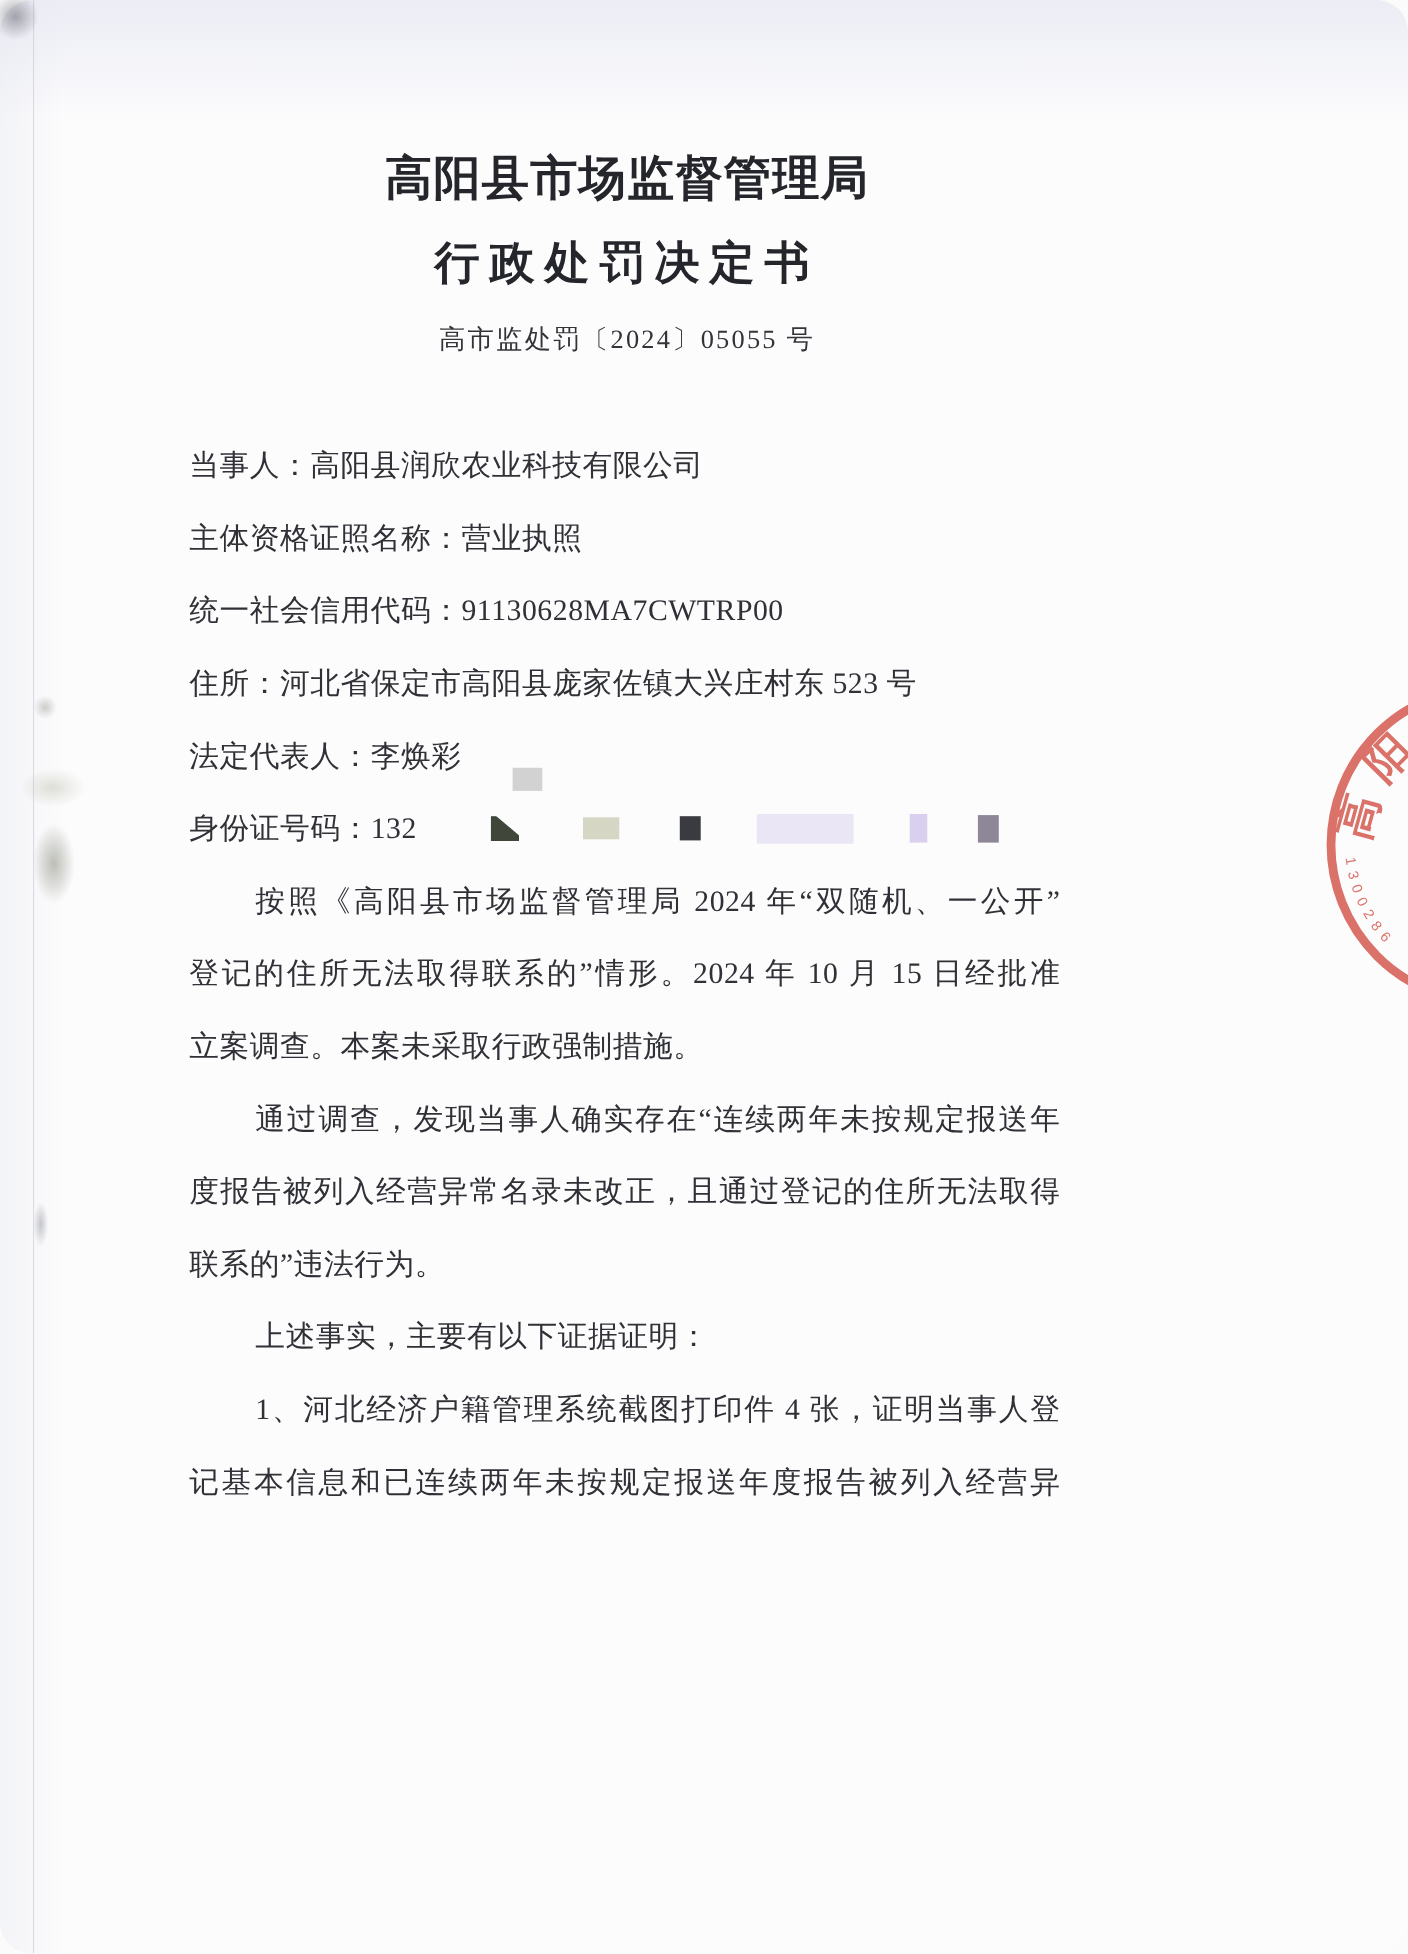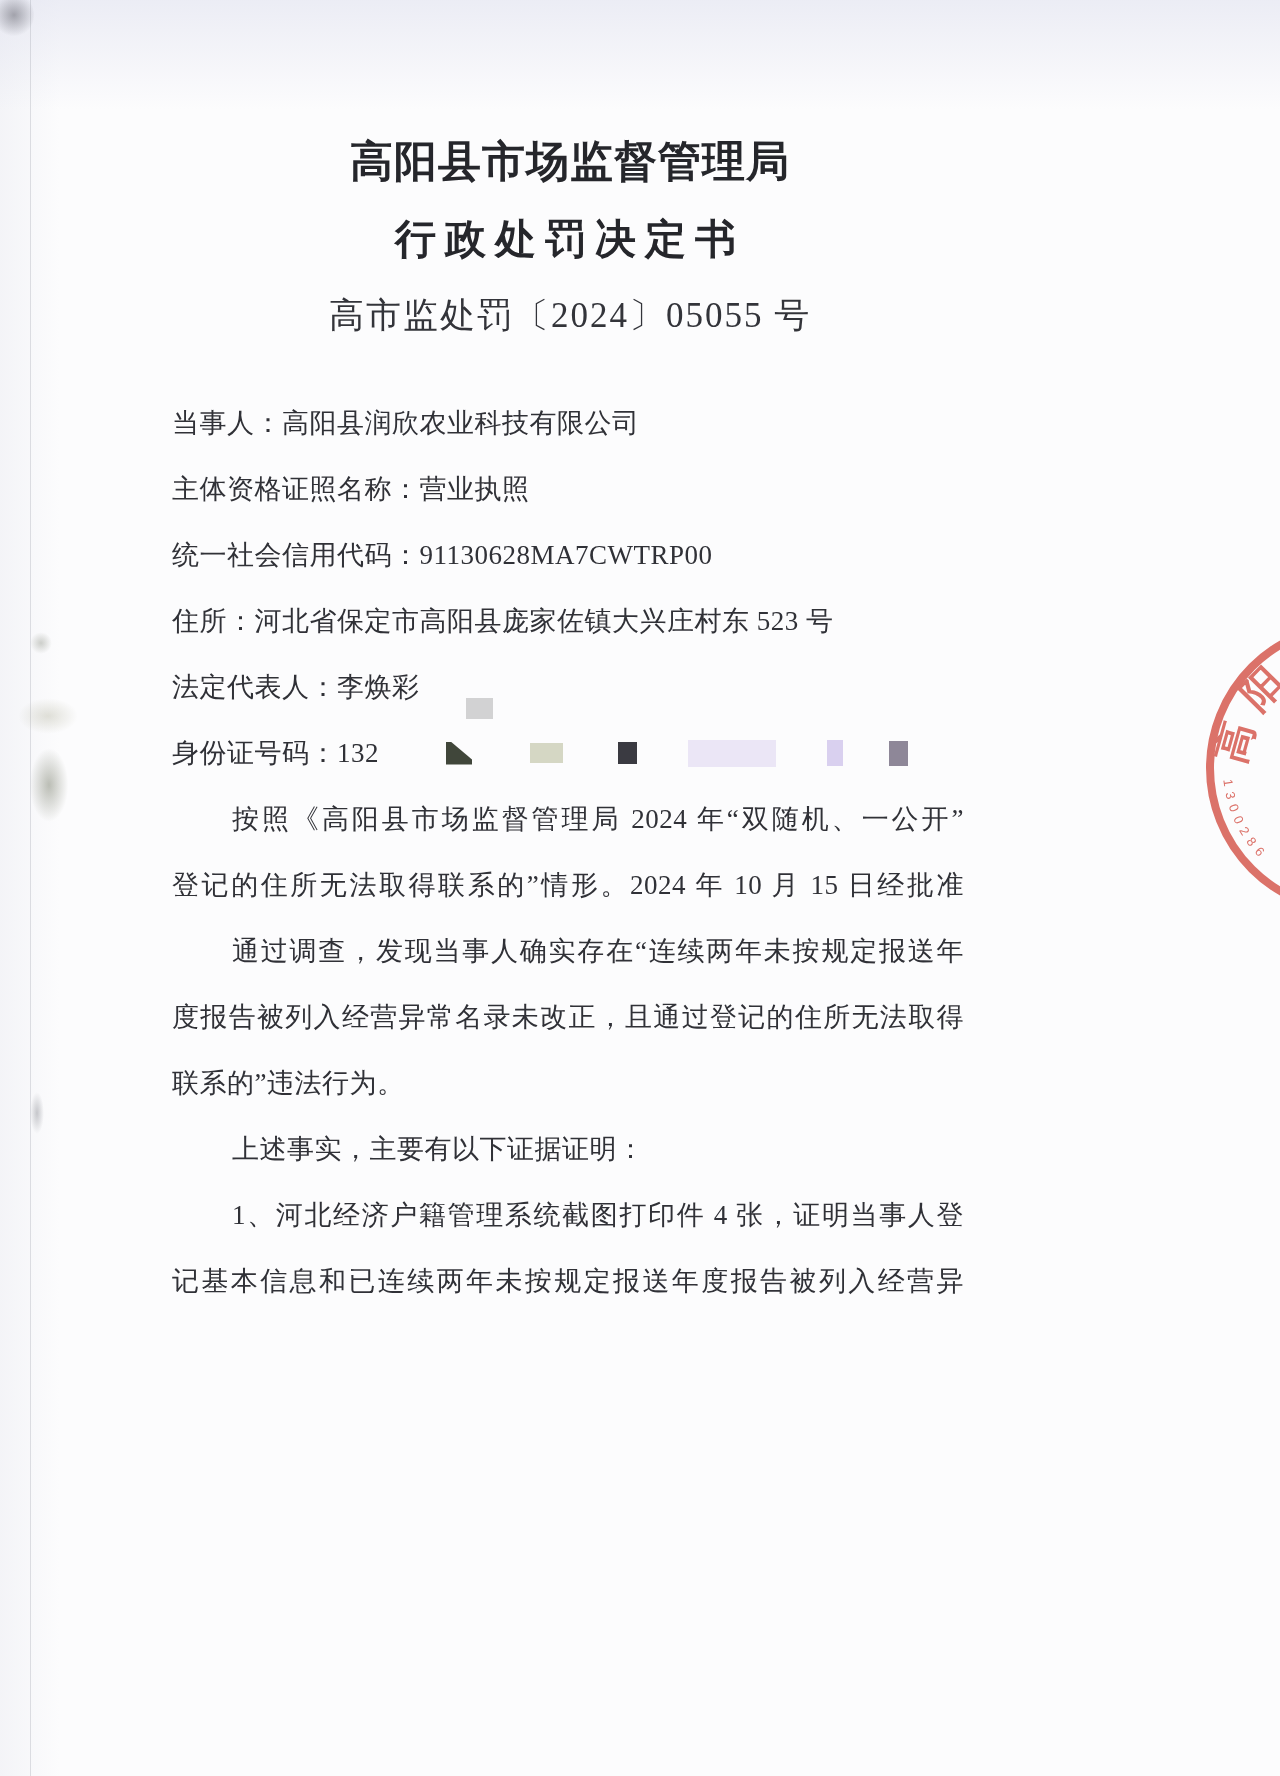--- a/index.html
+++ b/index.html
@@ -4,42 +4,42 @@
 <style>
   html,body{margin:0;padding:0;}
   body{
     width:1280px;height:1776px;position:relative;overflow:hidden;
     background:#fbfbfc;
     font-family:"Liberation Serif","DejaVu Serif",serif;
   }
   .page{position:absolute;inset:0;background:
     linear-gradient(180deg, rgba(222,224,238,.55) 0%, rgba(250,250,252,0) 110px),
     linear-gradient(90deg, rgba(235,236,242,.5) 0%, rgba(252,252,253,0) 60px),
-    #fcfcfd;}
+    #fcfcfd; border-radius: 29px;}
   .paper-edge{position:absolute;left:30px;top:0;width:1px;height:100%;
     background:rgba(165,168,178,.35);}
   .smudge{position:absolute;border-radius:50%;pointer-events:none;}
   .smudge.s1{left:28px;top:745px;width:42px;height:80px;
     background:radial-gradient(ellipse at center, rgba(110,115,95,.45) 0%, rgba(110,115,95,0) 65%);}
   .smudge.s2{left:18px;top:698px;width:60px;height:36px;
     background:radial-gradient(ellipse at center, rgba(150,150,120,.28) 0%, rgba(150,150,120,0) 70%);}
   .smudge.s3{left:30px;top:632px;width:22px;height:22px;
     background:radial-gradient(circle, rgba(120,125,110,.35) 0%, rgba(120,125,110,0) 70%);}
   .smudge.s4{left:30px;top:1092px;width:14px;height:42px;border-radius:40%;
     background:radial-gradient(ellipse at center, rgba(120,122,130,.40) 0%, rgba(120,122,130,0) 70%);}
   .smudge.s5{left:-6px;top:-8px;width:40px;height:46px;
     background:radial-gradient(circle, rgba(90,90,100,.5) 0%, rgba(90,90,100,0) 70%);}
 
   .header{position:absolute;left:70px;top:0;width:1000px;text-align:center;color:#25262b;}
   .title1{position:absolute;left:0;top:133px;width:100%;
     font-size:43px;font-weight:bold;letter-spacing:1px;}
   .title2{position:absolute;left:0;top:212px;width:100%;
     font-size:41px;font-weight:bold;letter-spacing:9px;}
   .docno{position:absolute;left:0;top:292px;width:100%;
-    font-size:35px;letter-spacing:2px;color:#33343a;}
+    font-size:24px;letter-spacing:2px;color:#33343a;}
 
   .textblock{position:absolute;left:172px;top:390px;width:792px;color:#303137;}
   .line{height:66px;display:flex;align-items:center;font-size:27px;letter-spacing:.5px;
     white-space:pre;}
   .line.tj{display:block;line-height:66px;white-space:normal;
     text-align:justify;text-align-last:justify;}
   .line.indent{text-indent:60px;}
 
   .id-row{position:relative;gap:46px;}
   .redact{display:inline-block;vertical-align:middle;}
@@ -81,20 +81,21 @@
       <span>身份证号码：132</span>
       <span class="redact rA"></span>
       <span class="redact rB"></span>
       <span class="redact rC"></span>
       <span class="redact rD"></span>
       <span class="redact rE"></span>
       <span class="redact rF"></span>
     </div>
     <div class="line tj indent">按照《高阳县市场监督管理局 2024 年“双随机、一公开”</div>
     <div class="line tj">登记的住所无法取得联系的”情形。2024 年 10 月 15 日经批准</div>
+    <div class="line">立案调查。本案未采取行政强制措施。</div>
     <div class="line tj indent">通过调查，发现当事人确实存在“连续两年未按规定报送年</div>
     <div class="line tj">度报告被列入经营异常名录未改正，且通过登记的住所无法取得</div>
     <div class="line">联系的”违法行为。</div>
     <div class="line indent">上述事实，主要有以下证据证明：</div>
     <div class="line tj indent">1、河北经济户籍管理系统截图打印件 4 张，证明当事人登</div>
     <div class="line tj">记基本信息和已连续两年未按规定报送年度报告被列入经营异</div>
   </div>
 
   <div class="redact-free"></div>
 

